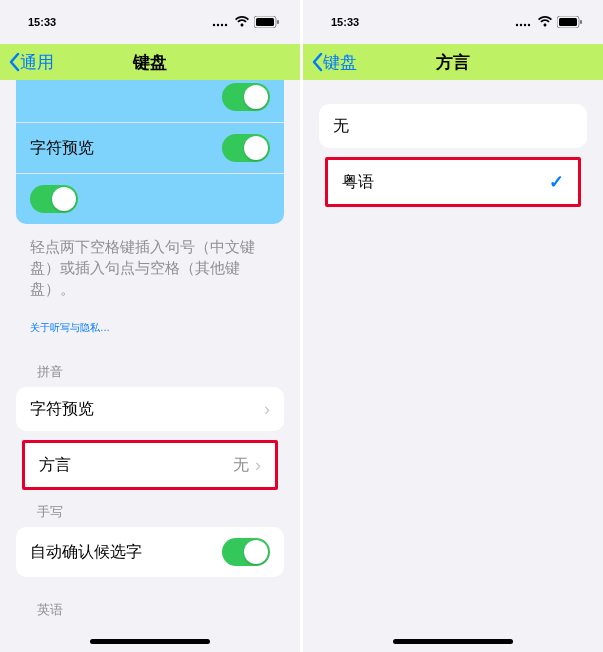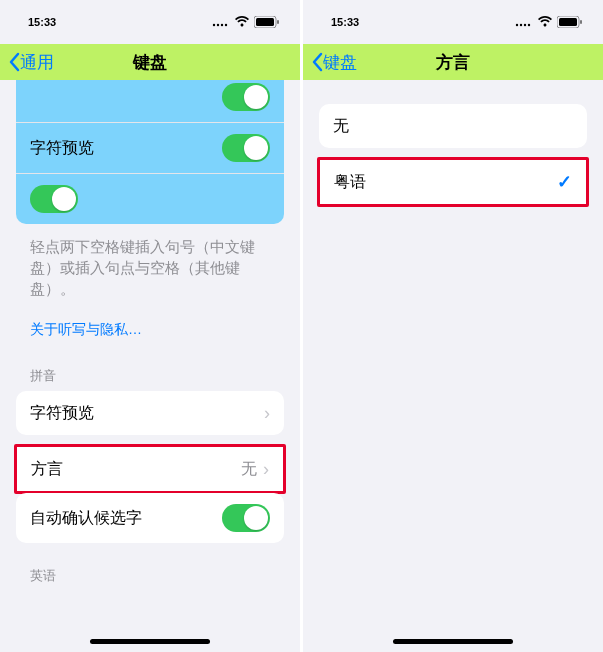--- a/index.html
+++ b/index.html
@@ -102,33 +102,34 @@
     }
     .toggle.on::after { right: 2px; }
     .toggle.off::after { left: 2px; }
     .footer-text {
       font-size: 15px;
       color: #8e8e93;
       padding: 6px 30px 14px 30px;
       line-height: 1.4;
     }
     .link-text {
-      font-size: 14px;
+      font-size: 10px;
       color: #007aff;
       padding: 8px 30px 14px 30px;
     }
     .section-header {
       font-size: 13px;
       color: #8e8e93;
       padding: 14px 30px 6px 30px;
+      margin-left: 7px;
     }
     .highlight {
       border: 3px solid #e4002b;
       border-radius: 2px;
-      margin: -1px 14px;
+      margin: -1px 22px;
     }
     .highlight .row { border-bottom: none; padding: 10px 14px; }
     .checkmark { color: #007aff; font-size: 18px; font-weight: 600; }
     .home-indicator {
       position: absolute;
       bottom: 8px;
       left: 50%;
       transform: translateX(-50%);
       width: 120px;
       height: 5px;
@@ -206,20 +207,21 @@
     <div class="highlight">
       <div class="row" style="background:#fff;">
         <span class="row-label">方言</span>
         <span class="row-right">
           <span class="row-detail">无</span>
           <span class="chevron">›</span>
         </span>
       </div>
     </div>
 
+    <div class="section-header">手写</div>
     <div class="group">
       <div class="row">
         <span class="row-label">自动确认候选字</span>
         <div class="toggle on"></div>
       </div>
     </div>
 
     <div class="section-header">英语</div>
 
   </div>

